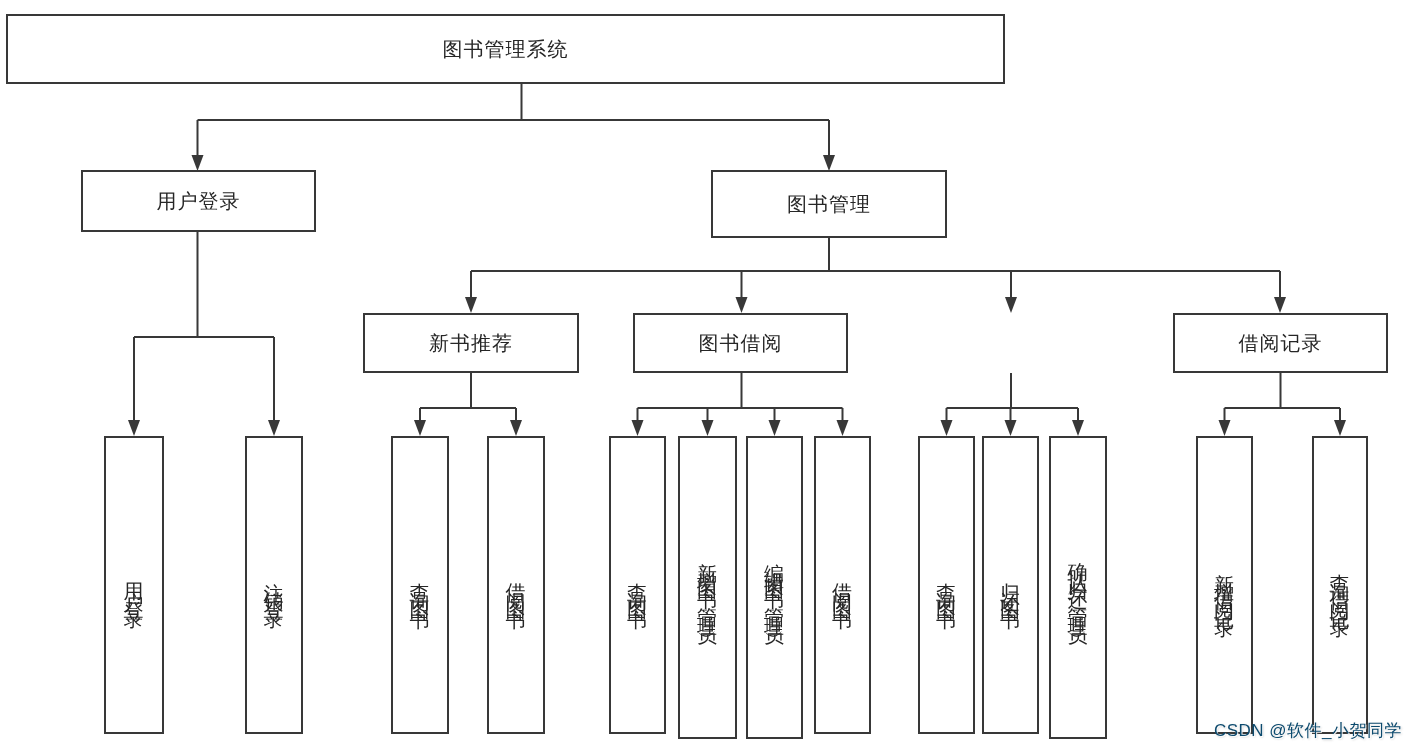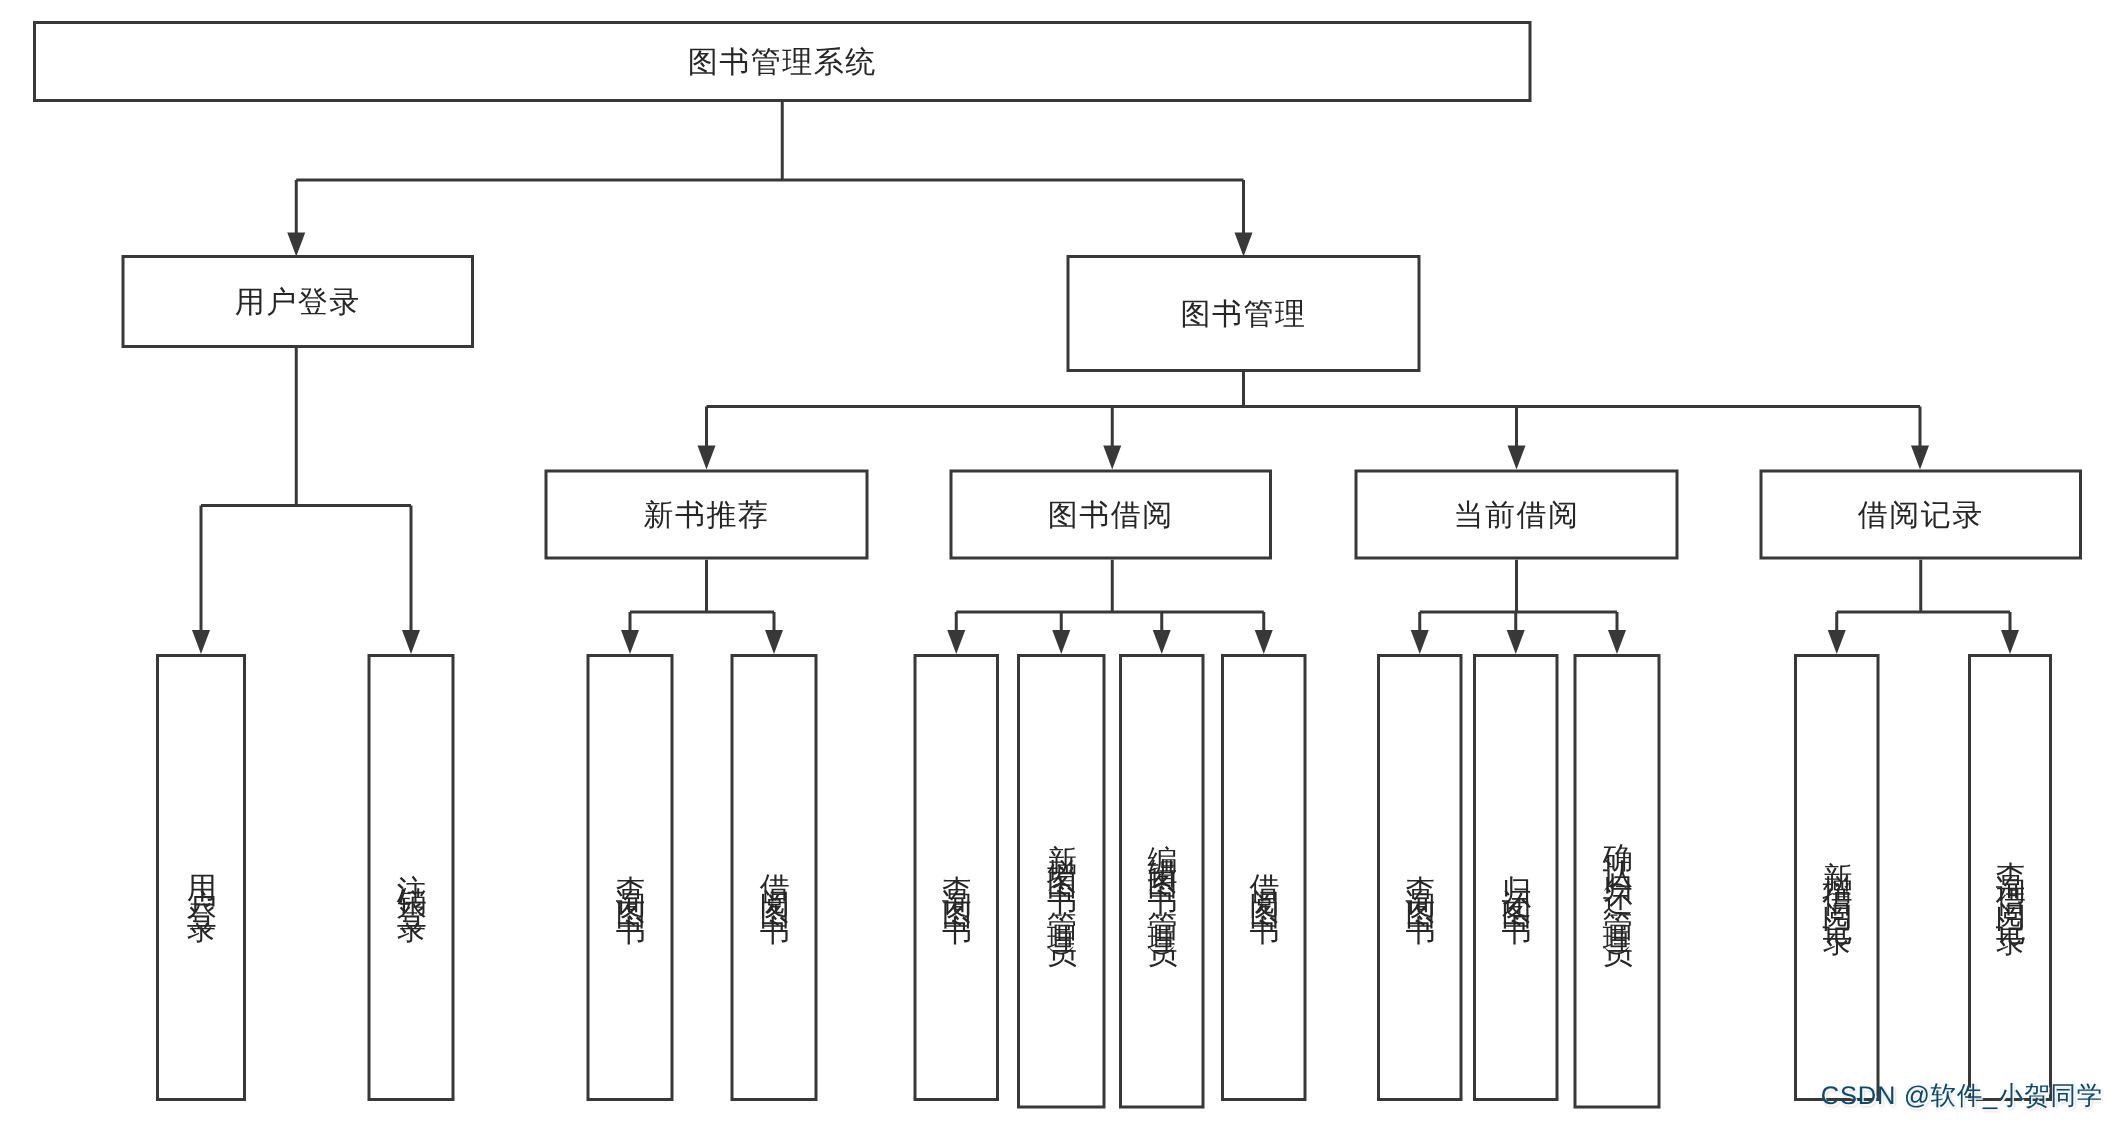--- a/index.html
+++ b/index.html
@@ -83,28 +83,27 @@
       M701.5 420 H713.5 L707.5 436 Z
       M768.5 420 H780.5 L774.5 436 Z
       M836.5 420 H848.5 L842.5 436 Z
       M940.5 420 H952.5 L946.5 436 Z
       M1004.5 420 H1016.5 L1010.5 436 Z
       M1072 420 H1084 L1078 436 Z
       M1218.5 420 H1230.5 L1224.5 436 Z
       M1334 420 H1346 L1340 436 Z"></path>
   </svg>
 
-  <div class="box" style="left:22px;top:14px;width:999px;height:54px">图书管理系统</div>
+  <div class="box" style="left:6px;top:14px;width:999px;height:70px">图书管理系统</div>
 
   <div class="box" style="left:81px;top:170px;width:235px;height:62px">用户登录</div>
-  <div class="box" style="left:711px;top:170px;width:236px;height:78px">图书管理</div>
+  <div class="box" style="left:711px;top:170px;width:236px;height:68px">图书管理</div>
 
   <div class="box" style="left:363px;top:313px;width:216px;height:60px">新书推荐</div>
   <div class="box" style="left:633px;top:313px;width:215px;height:60px">图书借阅</div>
-  <div class="box" style="left:903px;top:313px;width:216px;height:60px">当前借阅</div>
   <div class="box" style="left:1173px;top:313px;width:215px;height:60px">借阅记录</div>
 
   <div class="box v" style="left:104px;top:436px;width:60px;height:298px">用户登录</div>
   <div class="box v" style="left:245px;top:436px;width:58px;height:298px">注销登录</div>
 
   <div class="box v" style="left:391px;top:436px;width:58px;height:298px">查询图书</div>
   <div class="box v" style="left:487px;top:436px;width:58px;height:298px">借阅图书</div>
 
   <div class="box v" style="left:609px;top:436px;width:57px;height:298px">查询图书</div>
   <div class="box v" style="left:678px;top:436px;width:59px;height:303px">新增图书（管理员）</div>

